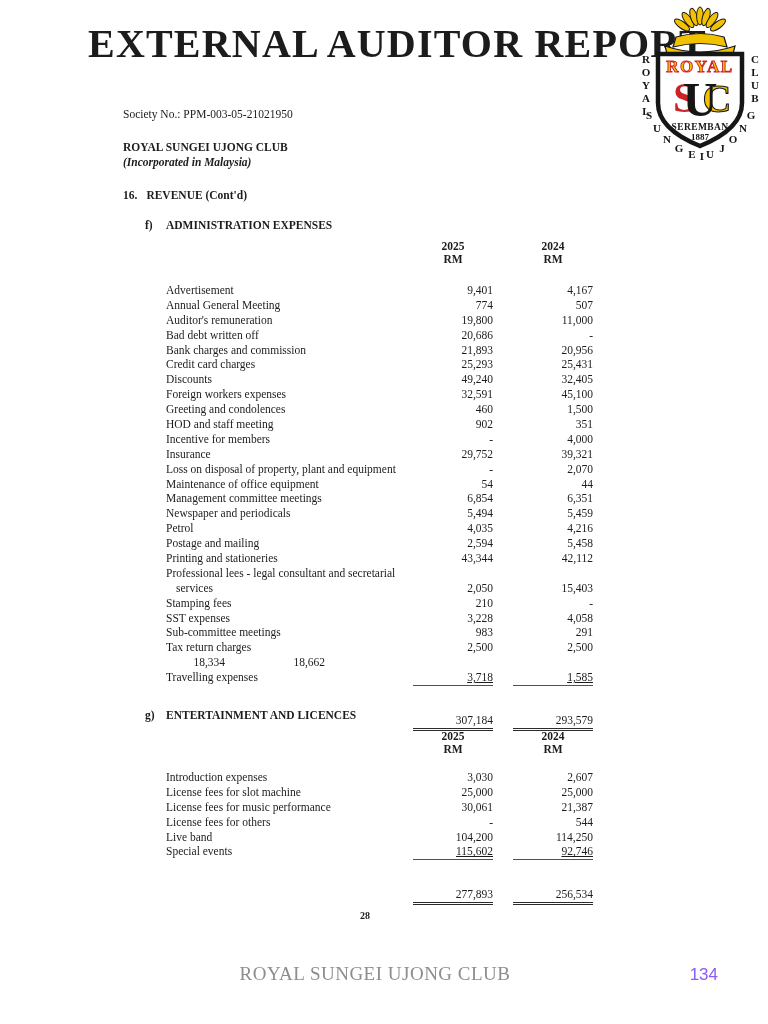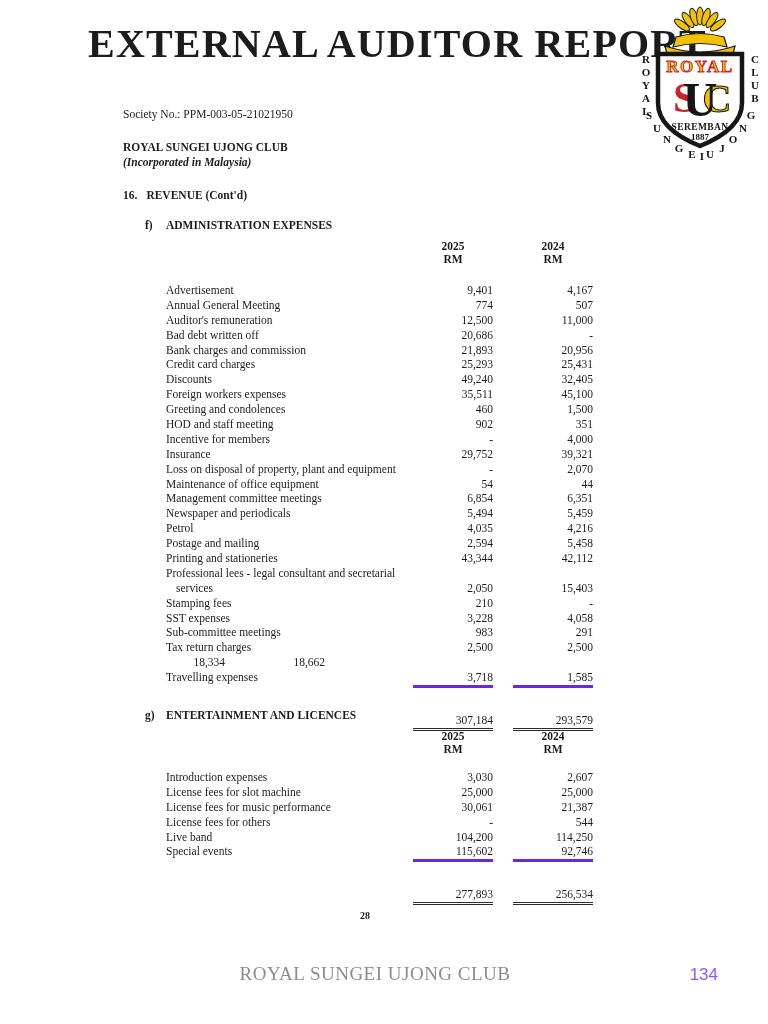--- a/index.html
+++ b/index.html
@@ -26,21 +26,21 @@
     line-height:13px;text-align:center;}
   .col{width:80px;}
   .col + .col{margin-left:20px;}
   .rows{margin-top:17px;}
   .sec-g .rows{margin-top:14px;}
   .row{display:flex;height:14.9px;line-height:14.9px;align-items:baseline;}
   .lbl{flex:1;padding-left:21px;white-space:nowrap;overflow:visible;}
   .row.indent .lbl{padding-left:31px;}
   .num{width:80px;flex-shrink:0;text-align:right;}
   .num.n2{margin-left:20px;}
-  .row.rule .num{border-bottom:3px solid #6d28d9;}
+  .row.rule .num{border-bottom:1px solid #6d28d9;text-decoration:underline;}
   .row.total .num{border-bottom:3px double #2b2b2b;margin-top:28px;}
   .pageno{position:absolute;left:360px;top:910px;font-size:10px;font-weight:bold;}
   .footer-name{
     position:absolute;left:0;top:963px;width:750px;text-align:center;
     font-size:19px;color:#8d8d8d;letter-spacing:0.5px;
   }
   .footer-page{
     position:absolute;right:50px;top:965px;font-size:17px;color:#8b5cf6;
     font-family:"Liberation Sans",sans-serif;
   }
@@ -130,21 +130,21 @@
   </div>
 
   <div class="row">
     <span class="lbl">Annual General Meeting</span>
     <span class="num n1">774</span>
     <span class="num n2">507</span>
   </div>
 
   <div class="row">
     <span class="lbl">Auditor's remuneration</span>
-    <span class="num n1">12,500</span>
+    <span class="num n1">19,800</span>
     <span class="num n2">11,000</span>
   </div>
 
   <div class="row">
     <span class="lbl">Bad debt written off</span>
     <span class="num n1">20,686</span>
     <span class="num n2">-</span>
   </div>
 
   <div class="row">
@@ -160,21 +160,21 @@
   </div>
 
   <div class="row">
     <span class="lbl">Discounts</span>
     <span class="num n1">49,240</span>
     <span class="num n2">32,405</span>
   </div>
 
   <div class="row">
     <span class="lbl">Foreign workers expenses</span>
-    <span class="num n1">35,511</span>
+    <span class="num n1">32,591</span>
     <span class="num n2">45,100</span>
   </div>
 
   <div class="row">
     <span class="lbl">Greeting and condolences</span>
     <span class="num n1">460</span>
     <span class="num n2">1,500</span>
   </div>
 
   <div class="row">

